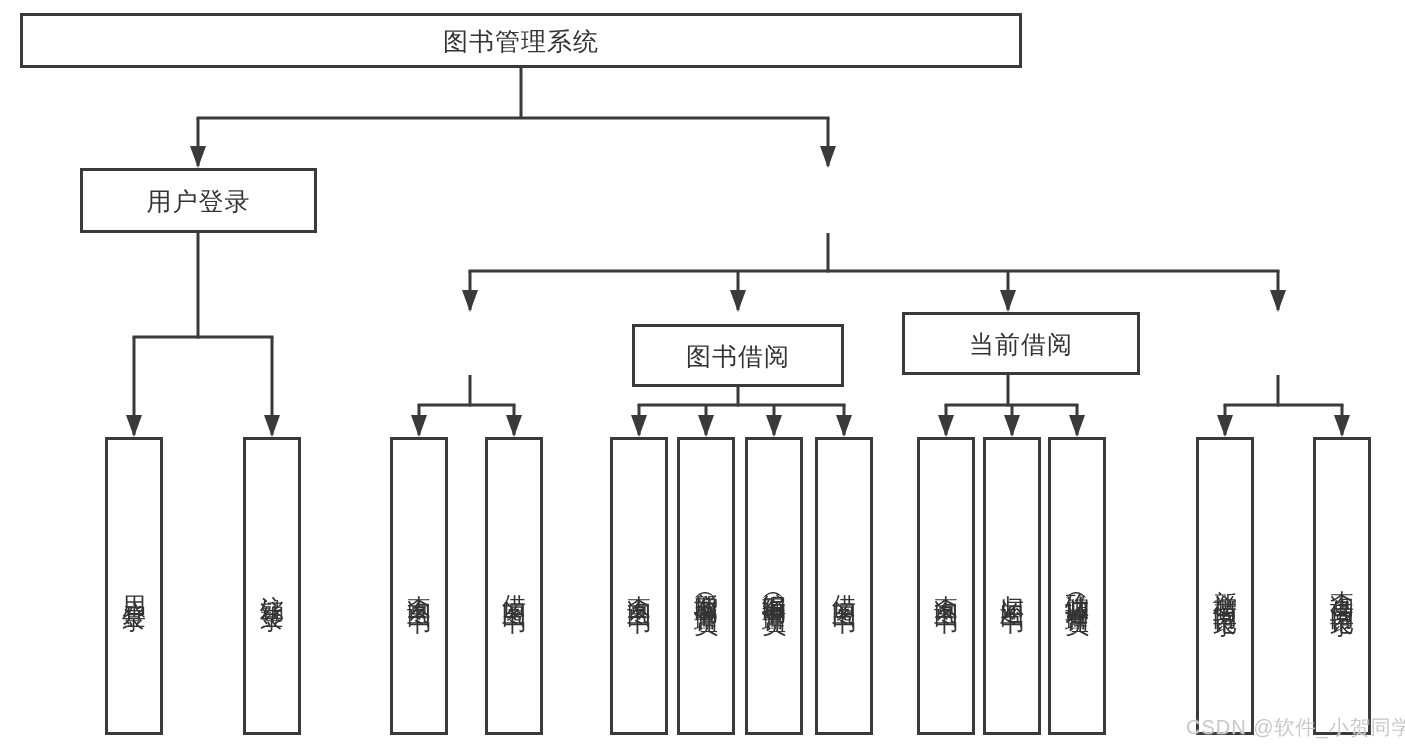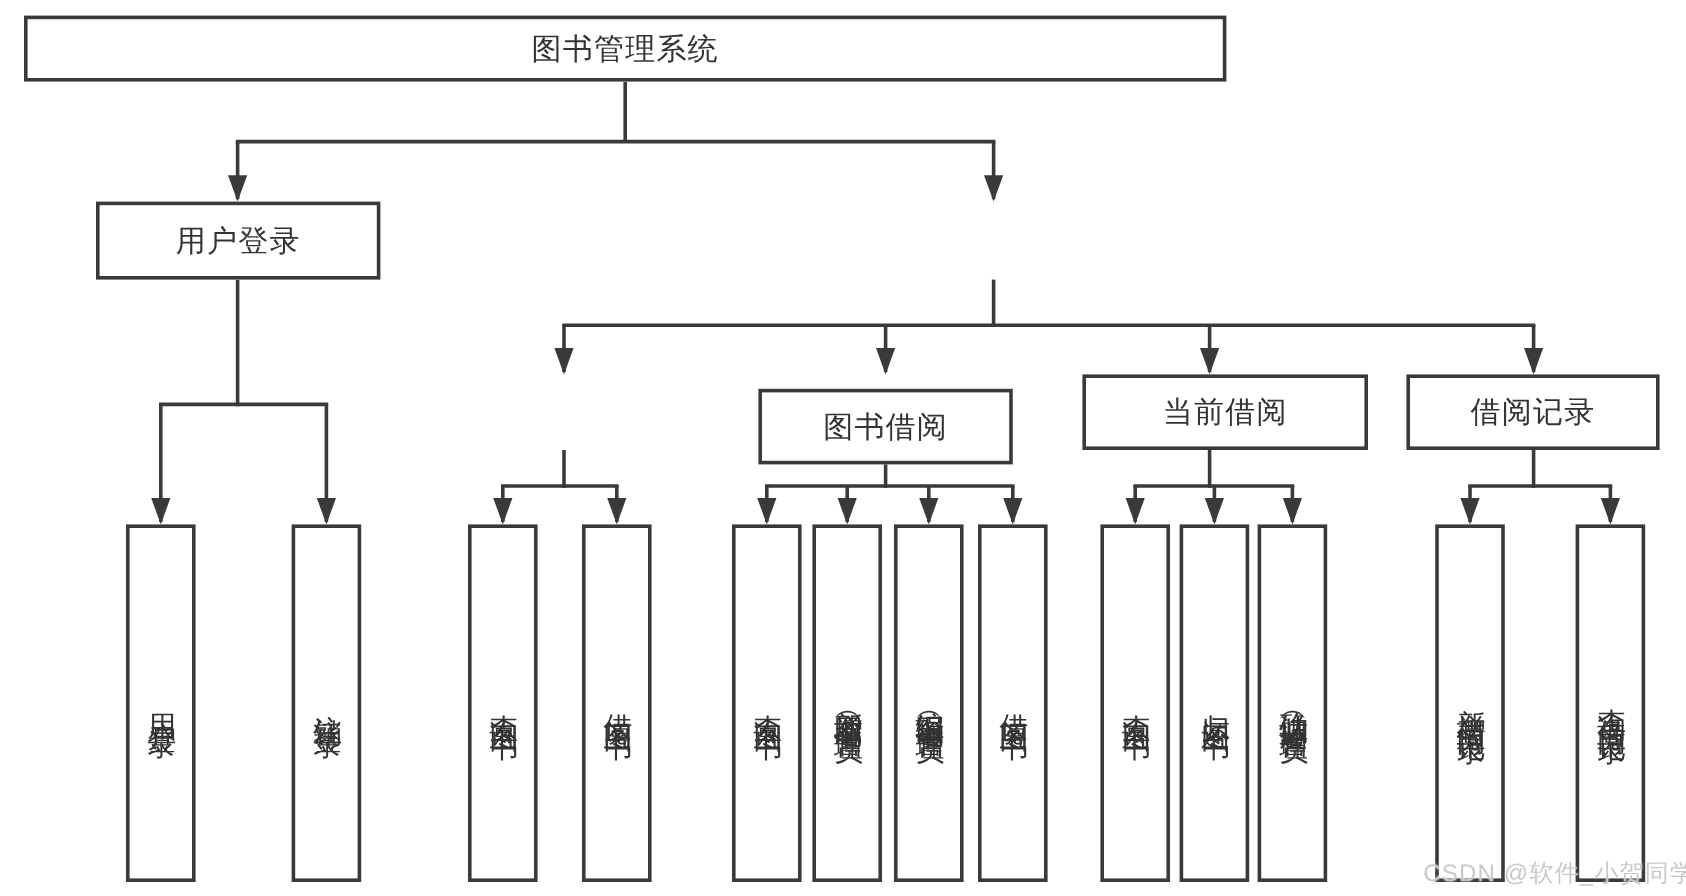--- a/index.html
+++ b/index.html
@@ -119,21 +119,20 @@
     <path class="ar" d="M1217,415 L1233,415 L1225,437 Z"></path>
     <path class="ar" d="M1334,415 L1350,415 L1342,437 Z"></path>
   </svg>
 
   <div class="box" style="left:20px;top:13px;width:1002px;height:55px;">图书管理系统</div>
 
   <div class="box" style="left:80px;top:168px;width:237px;height:65px;">用户登录</div>
 
   <div class="box" style="left:632px;top:312px;width:212px;height:63px;margin-top:12px;">图书借阅</div>
   <div class="box" style="left:902px;top:312px;width:238px;height:63px;">当前借阅</div>
-  <div class="box" style="left:1172px;top:312px;width:211px;height:63px;">借阅记录</div>
 
   <div class="box vbox" style="left:105px;top:437px;width:58px;height:298px;">用户登录</div>
   <div class="box vbox" style="left:243px;top:437px;width:58px;height:298px;">注销登录</div>
 
   <div class="box vbox" style="left:390px;top:437px;width:58px;height:298px;">查询图书</div>
   <div class="box vbox" style="left:485px;top:437px;width:58px;height:298px;">借阅图书</div>
 
   <div class="box vbox" style="left:610px;top:437px;width:58px;height:298px;">查询图书</div>
   <div class="box vbox long" style="left:677px;top:437px;width:58px;height:298px;">新增图书（管理员）</div>
   <div class="box vbox long" style="left:745px;top:437px;width:58px;height:298px;">编辑图书（管理员）</div>

